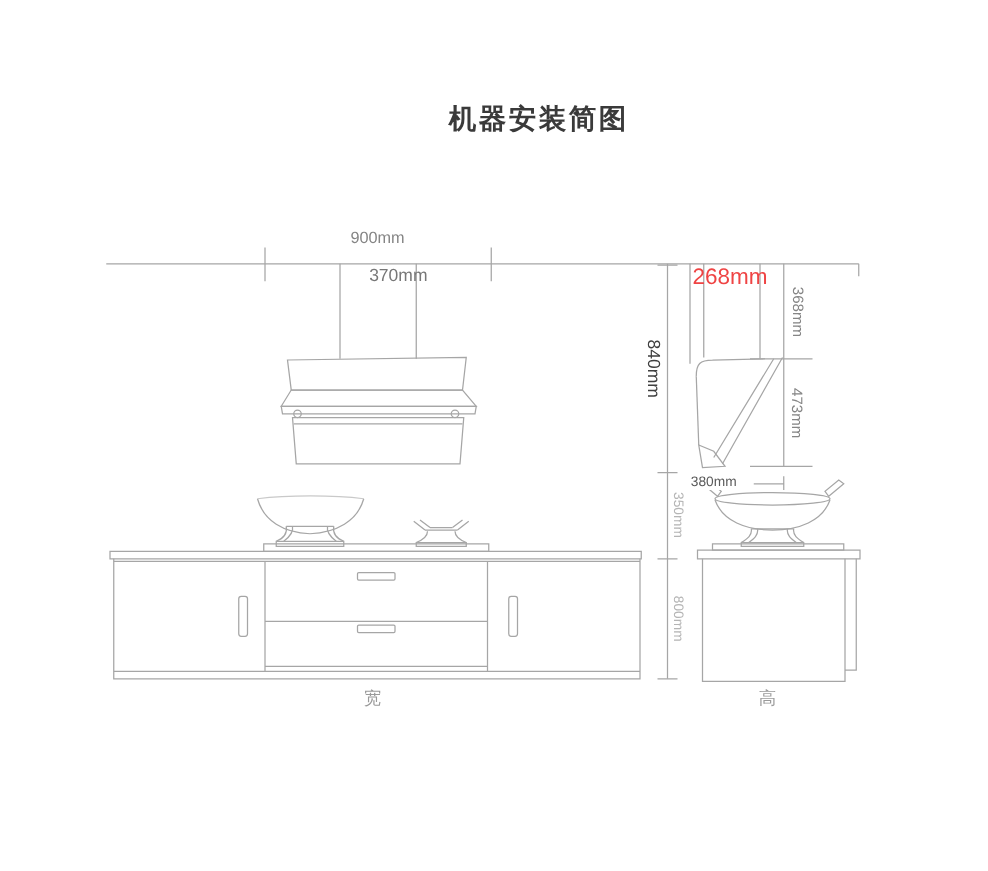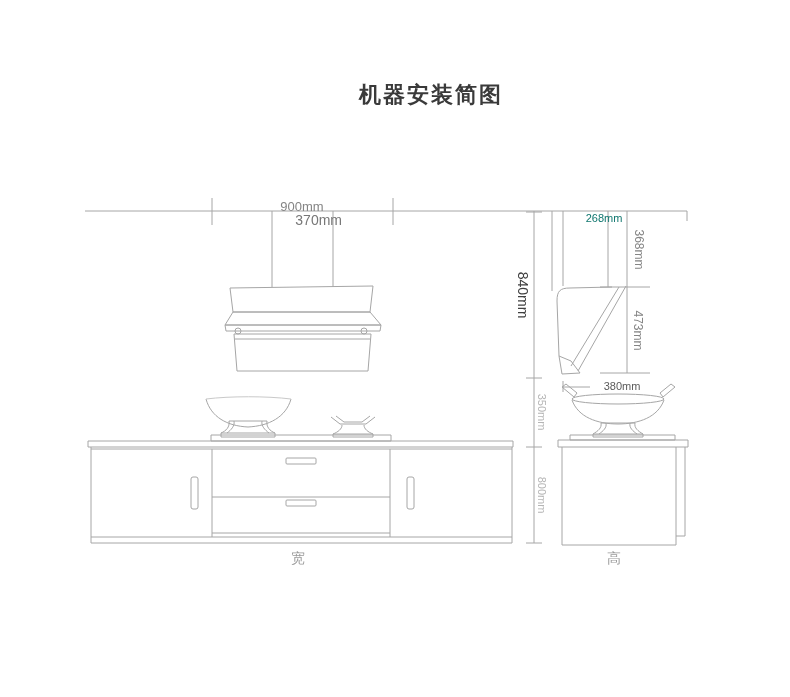--- a/index.html
+++ b/index.html
@@ -13,29 +13,29 @@
   .hdr{position:absolute;left:0;width:790px;text-align:center;margin-left:36px;}
   #title{top:80px;font-size:22px;font-weight:bold;color:#3a3a3a;letter-spacing:2px;}
   #subtitle{top:112px;font-size:9px;font-weight:bold;color:#cbcbcb;letter-spacing:3px;}
   svg{position:absolute;left:0;top:0;}
   .label{position:absolute;white-space:nowrap;text-align:center;line-height:1.1;}
   .lbl-mid{color:#858585;}
   .lbl-dark{color:#3f3f3f;}
   .lbl-light{color:#b5b5b5;}
   .lbl-gray{color:#9a9a9a;}
   .rot{transform:rotate(90deg);}
-  #dim-900{left:262px;top:200px;width:80px;font-size:13px;}
+  #dim-900{left:262px;top:183px;width:80px;font-size:13px;}
   #dim-370{left:262px;top:213px;width:80px;font-size:14px;color:#777777;text-align:right;}
-  #dim-268{left:554px;top:212px;width:60px;font-size:11px;color:#0f766e;padding-left:20px;}
+  #dim-268{left:554px;top:212px;width:60px;font-size:18px;color:#ef4444;}
   #dim-368{left:613px;top:243px;width:50px;height:13px;font-size:12px;}
   #dim-473{left:612px;top:324px;width:50px;height:13px;font-size:12px;}
   #dim-840{left:492px;top:287px;width:60px;height:16px;font-size:14px;}
   #dim-350{left:518px;top:406px;width:48px;height:12px;font-size:11px;}
   #dim-800{left:518px;top:489px;width:48px;height:12px;font-size:11px;}
-  #dim-380{left:590px;top:380px;width:64px;font-size:11px;color:#5a5a5a;background:#ffffff;}
+  #dim-380{left:539px;top:380px;width:64px;font-size:11px;color:#5a5a5a;background:#ffffff;}
   #axis-width{left:285px;top:551px;width:26px;font-size:14px;}
   #axis-height{left:601px;top:551px;width:26px;font-size:14px;}
 </style>
 </head>
 <body>
 
 <div id="page-root">
 
   <div class="hdr" id="title">机器安装简图</div>
 

